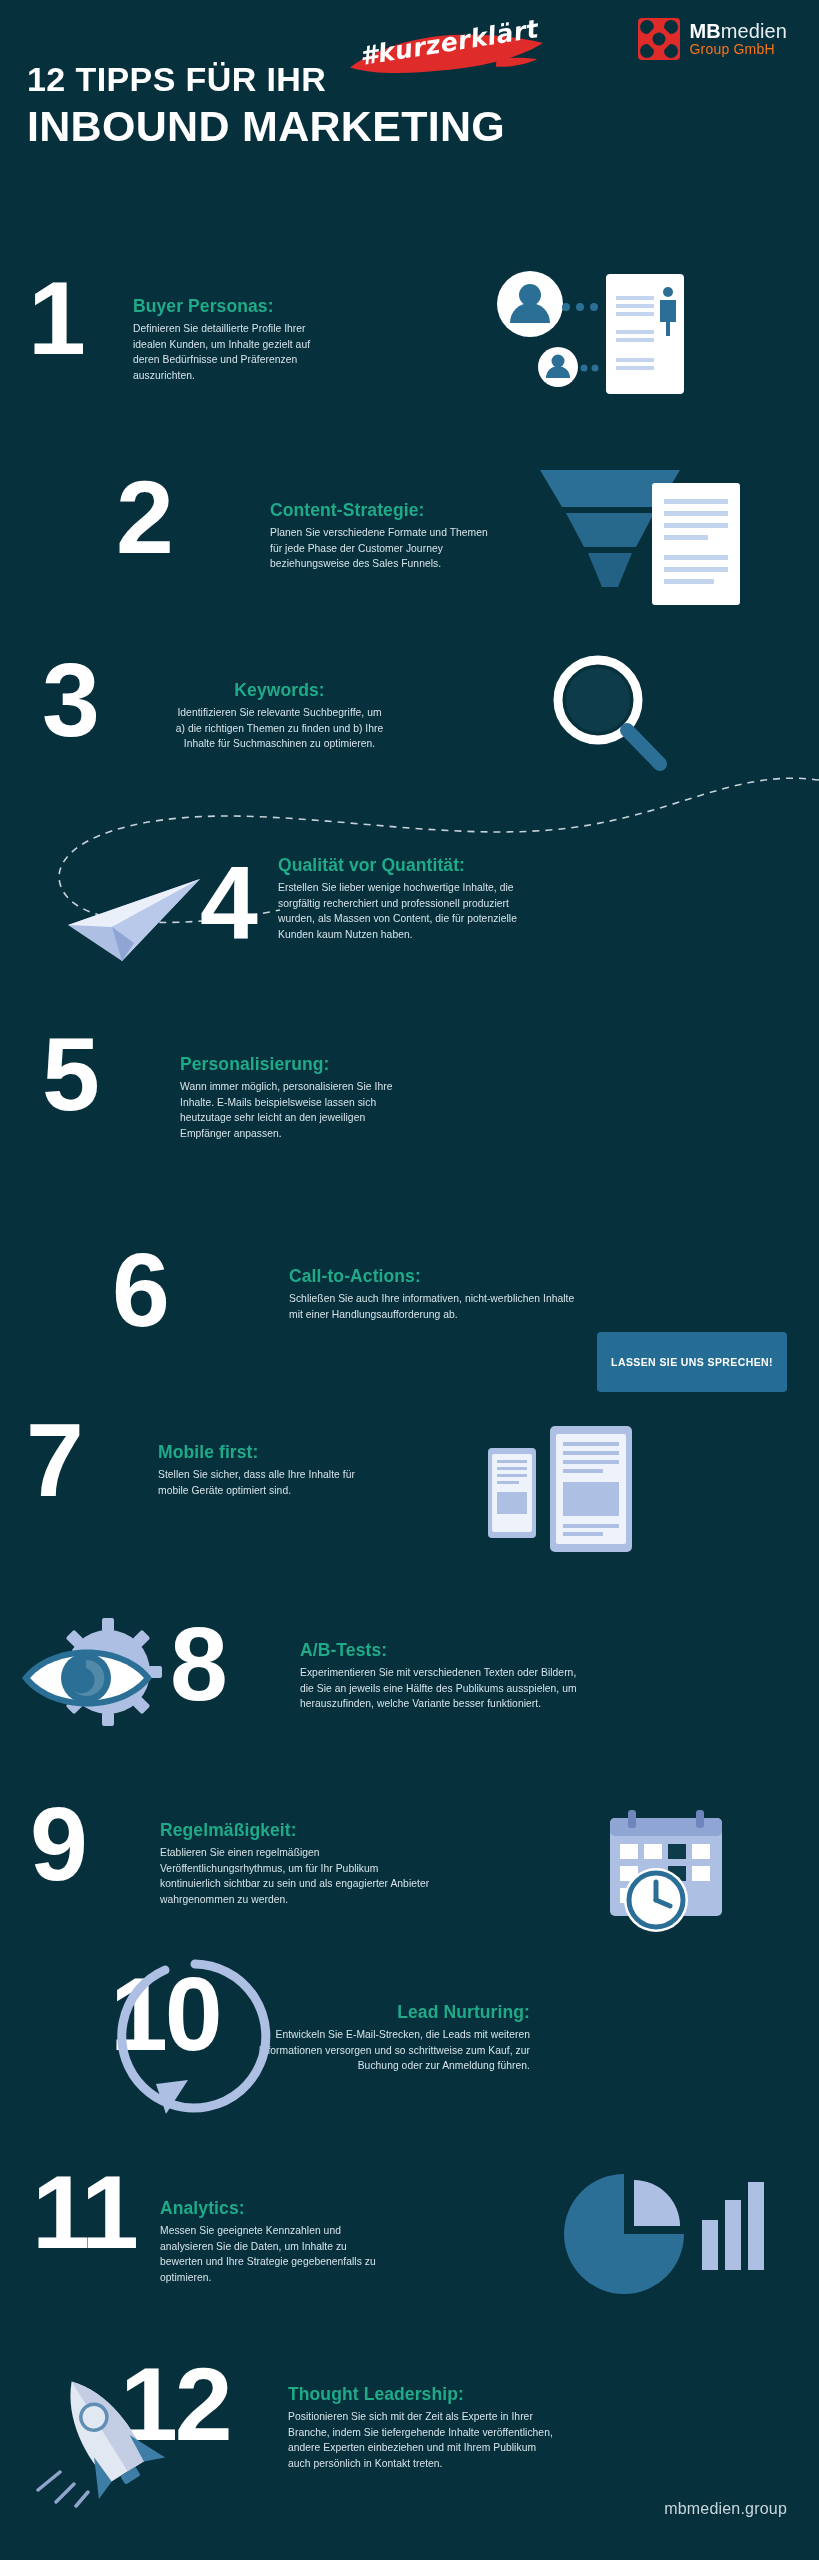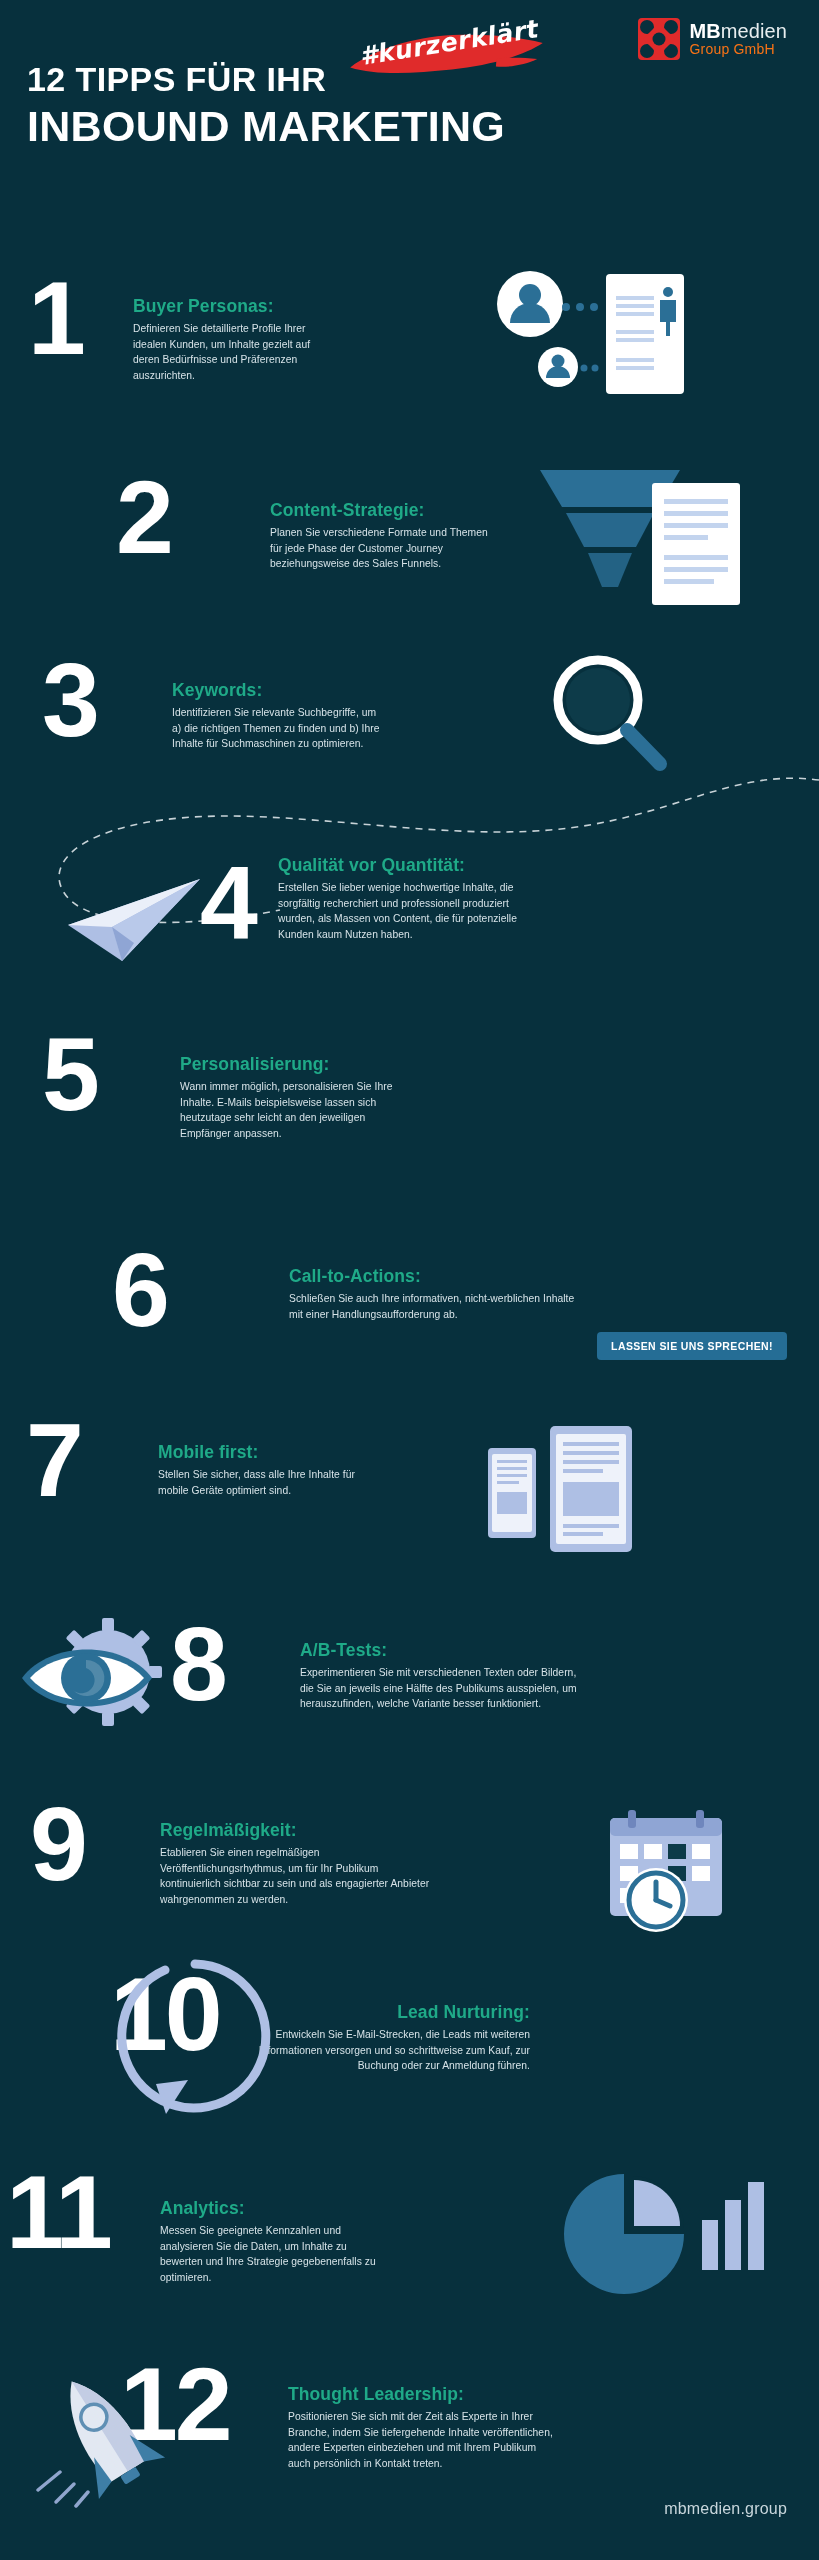--- a/index.html
+++ b/index.html
@@ -64,21 +64,21 @@
 
   .footer-url {
     position:absolute; right:32px; bottom:42px;
     font-size:16px; color:#c8d6dc; letter-spacing:.2px;
   }
 
   .cta-btn {
     position:absolute;
     background:#256d95; color:#ffffff;
     font-size:10.5px; font-weight:700; letter-spacing:.4px;
-    padding:8px 14px; border-radius:4px; border:none;
+    padding:24px 14px; border-radius:4px; border:none;
     white-space:nowrap;
   }
   svg { display:block; overflow:visible; }
 </style>
 </head>
 <body>
 
 <div class="page">
 
   <div class="header">
@@ -168,21 +168,21 @@
           <rect x="134" y="90" width="64" height="5"></rect>
             <rect x="134" y="102" width="64" height="5"></rect>
           <rect x="134" y="114" width="50" height="5"></rect>
         </g>
       </svg>
     </div>
   </div>
 
   <div class="tip" style="left:0;top:658px;width:819px;height:150px;">
     <div class="tip-num" style="left:42px;top:0;">3</div>
-    <div class="tip-body" style="left:172px;top:22px;width:215px;">
+    <div class="tip-body" style="left:172px;top:22px;width:215px;text-align:center;">
       <div class="tip-head">Keywords:</div>
       <div class="tip-text">Identifizieren Sie relevante Suchbegriffe, um a) die richtigen Themen zu finden und b) Ihre Inhalte für Suchmaschinen zu optimieren.</div>
     </div>
     <div class="ill" style="left:520px;top:-18px;">
       <svg width="230" height="150" viewBox="0 0 230 150">
         <circle cx="78" cy="60" r="40" fill="none" stroke="#ffffff" stroke-width="9"></circle>
         <circle cx="78" cy="60" r="32" fill="#0d3b49"></circle>
         <line x1="107" y1="90" x2="140" y2="124" stroke="#2b6f96" stroke-width="14" stroke-linecap="round"></line>
       </svg>
     </div>
@@ -330,21 +330,21 @@
     </div>
     <div class="ill" style="left:100px;top:-4px;">
       <svg width="190" height="175" viewBox="0 0 190 175">
         <path d="M95 10 a72 72 0 1 1 -30 6" fill="none" stroke="#aebfe4" stroke-width="9" stroke-linecap="round"></path>
         <polygon points="56,130 88,126 66,160" fill="#aebfe4"></polygon>
       </svg>
     </div>
   </div>
 
   <div class="tip" style="left:0;top:2140px;width:819px;height:160px;">
-    <div class="tip-num" style="left:6px;top:30px;">11</div>
+    <div class="tip-num" style="left:32px;top:30px;">11</div>
     <div class="tip-body" style="left:160px;top:58px;width:228px;">
       <div class="tip-head">Analytics:</div>
       <div class="tip-text">Messen Sie geeignete Kennzahlen und analysieren Sie die Daten, um Inhalte zu bewerten und Ihre Strategie gegebenenfalls zu optimieren.</div>
     </div>
     <div class="ill" style="left:562px;top:26px;">
       <svg width="220" height="135" viewBox="0 0 220 135">
         <path d="M62 68 L62 8 A60 60 0 1 0 122 68 Z" fill="#2b6f96"></path>
         <path d="M70 62 L70 10 A52 52 0 0 1 122 62 Z" fill="#07303d"></path>
         <path d="M72 60 L72 14 A46 46 0 0 1 118 60 Z" fill="#aebfe4"></path>
         <g fill="#aebfe4">

